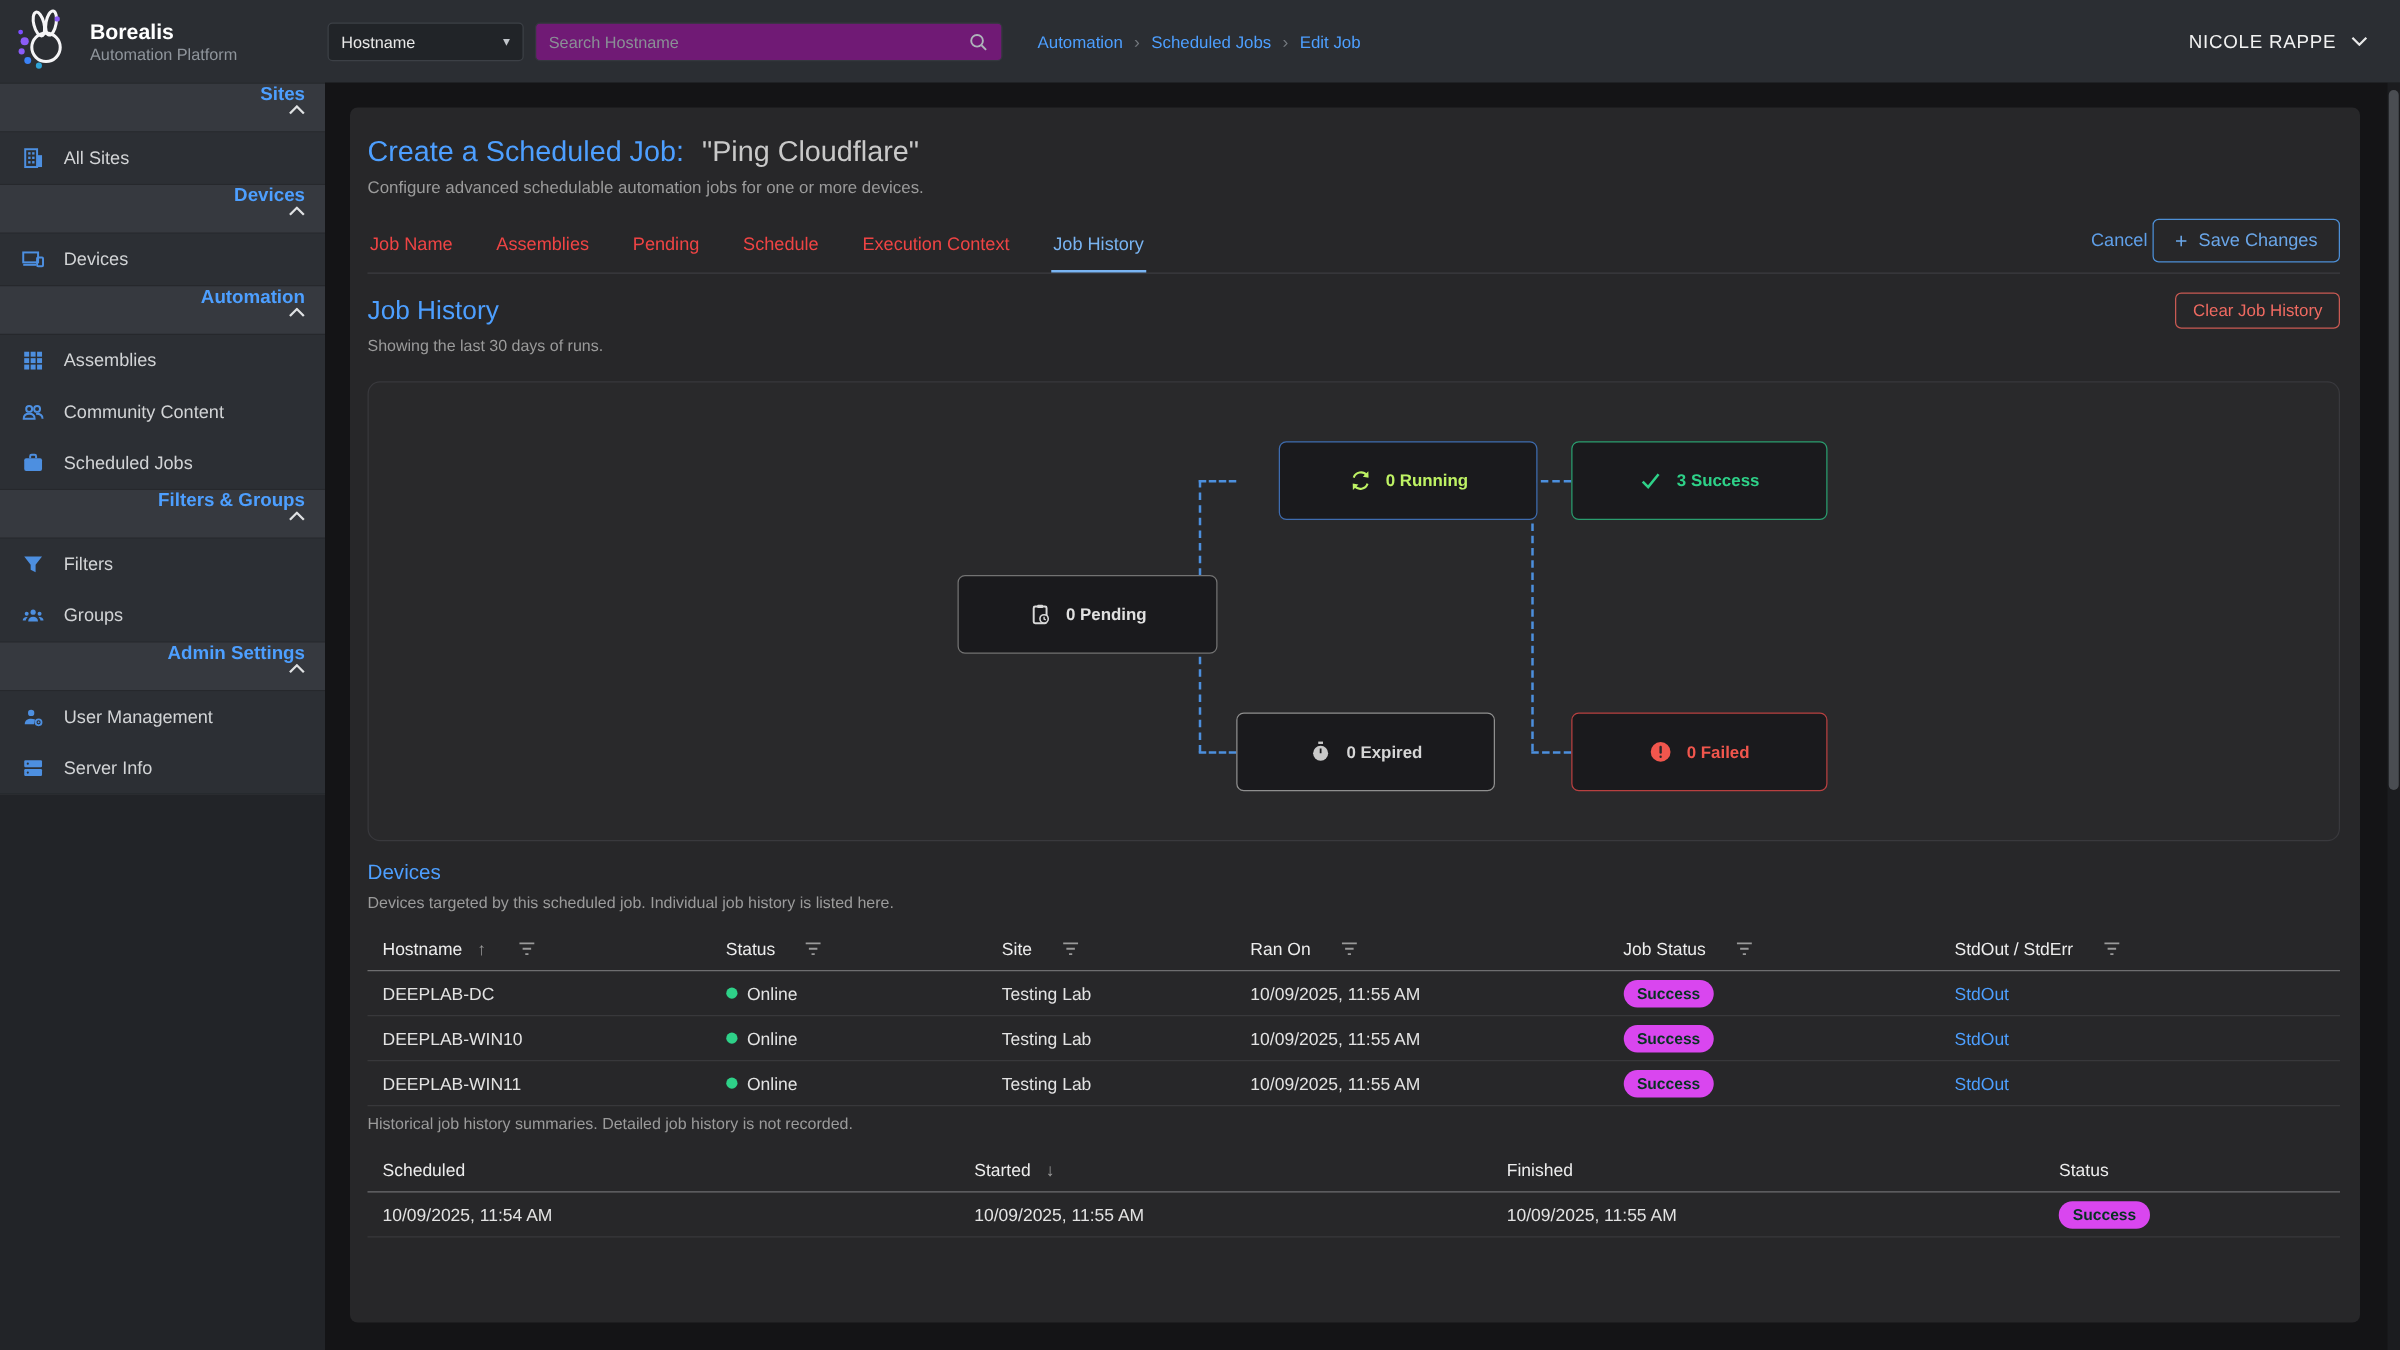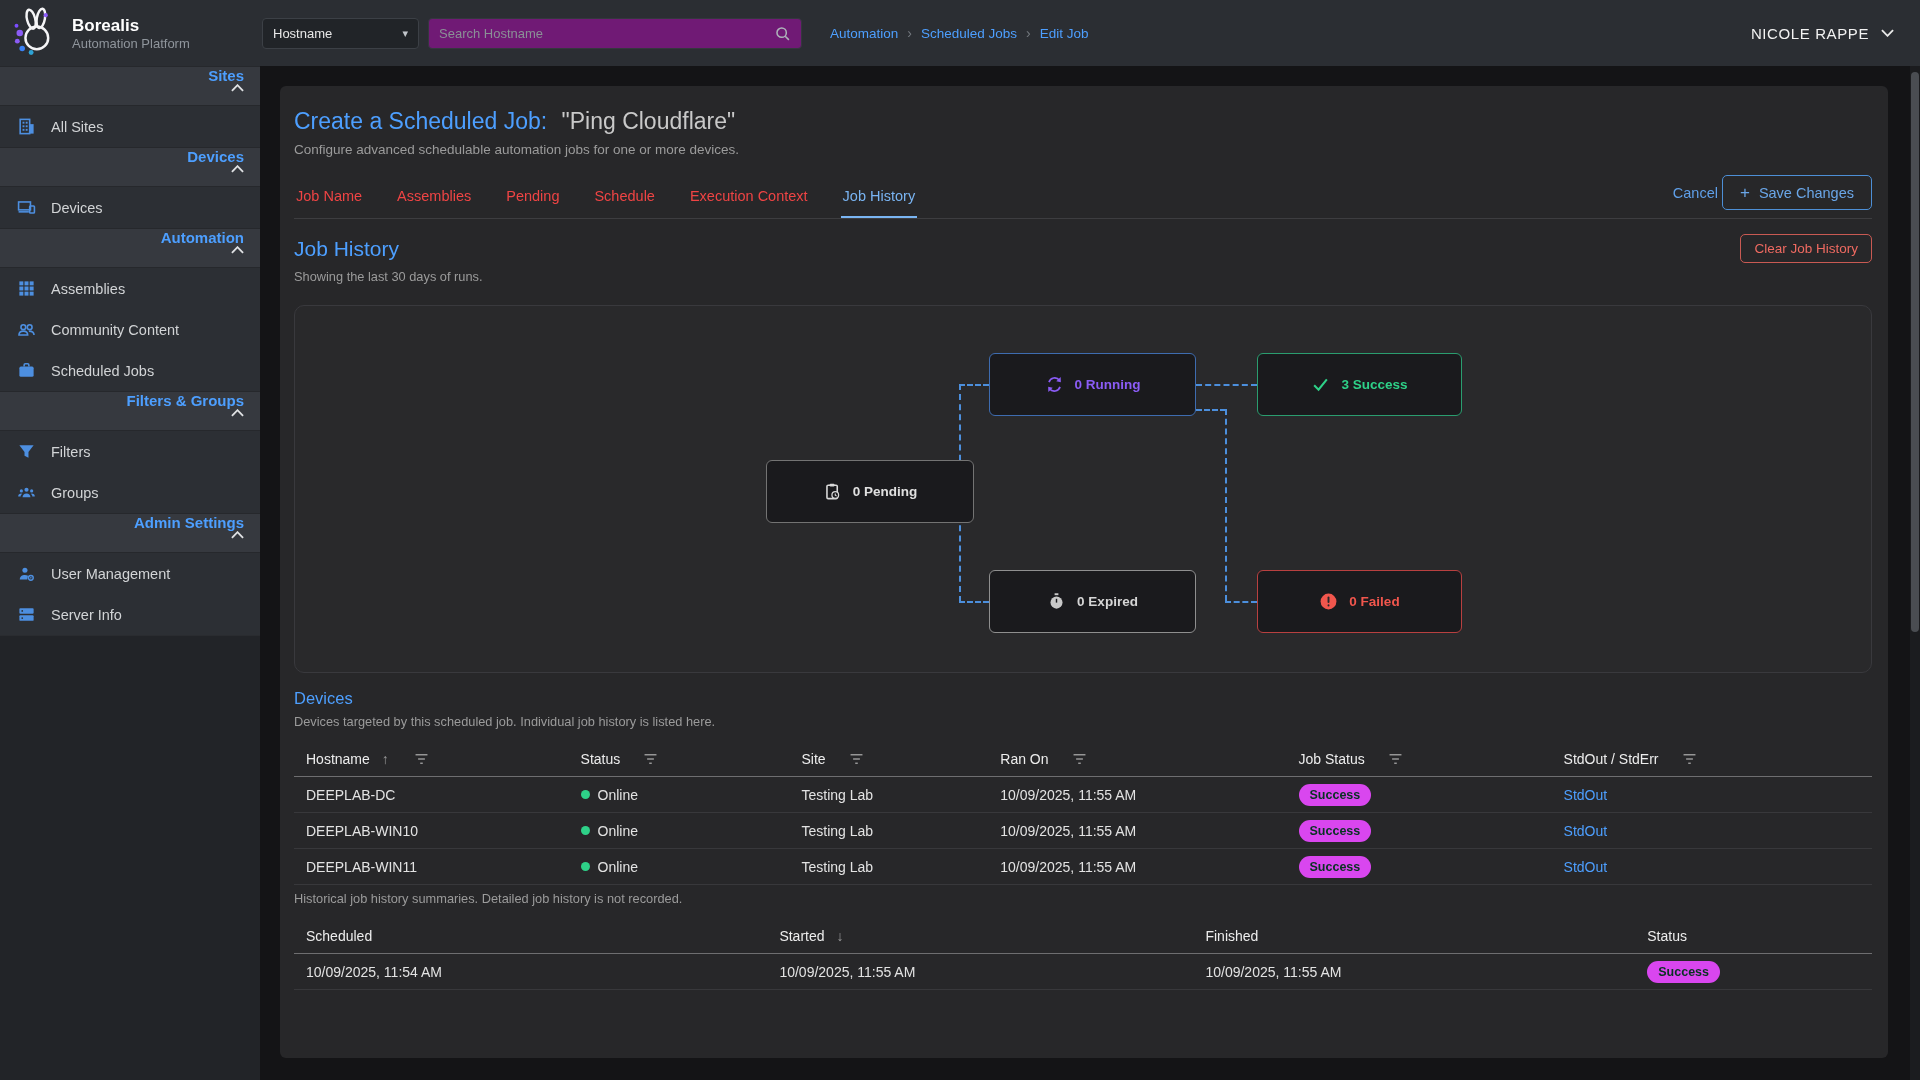--- a/index.html
+++ b/index.html
@@ -75,21 +75,21 @@
     font-family:"Liberation Sans", sans-serif; cursor:pointer; }
   .small-sub { margin-top:6px; font-size:12.8px; color:#9b9b9b; }
 
   
   .flow-panel { position:relative; margin-top:21px; height:368px; background:#29292b;
     border:1px solid #39393d; border-radius:10px; }
   .flow-box { position:absolute; display:flex; align-items:center; justify-content:center;
     gap:11px; background:#1a1a1d; border:1px solid; border-radius:6px;
     font-weight:bold; font-size:13.5px; cursor:default; }
   .fb-pending { left:427px; top:154px; width:208px; height:63px; border-color:#737373; color:#e0e0e0;margin-left:44px; }
-  .fb-running { left:694px; top:47px; width:207px; height:63px; border-color:#3e6cb0; color:#8b5cf6; }
+  .fb-running { left:728px; top:47px; width:207px; height:63px; border-color:#3e6cb0; color:#bef264; }
   .fb-success { left:962px; top:47px; width:205px; height:63px; border-color:#2a9d6f; color:#2ed188; }
   .fb-expired { left:694px; top:264px; width:207px; height:63px; border-color:#8f8f8f; color:#d6d6d6; }
   .fb-failed  { left:962px; top:264px; width:205px; height:63px; border-color:#b84040; color:#f1564d; }
   .flow-box svg { width:19px; height:19px; flex:0 0 auto; }
   .err-badge-ico { width:18px; height:18px; }
   .conn-h { position:absolute; border-top:2px dashed #4c8fdd; }
   .conn-v { position:absolute; border-left:2px dashed #4c8fdd; }
 
   
   .h-section { margin-top:16px; color:#4d9fff; font-size:16.5px; font-weight:normal; }

